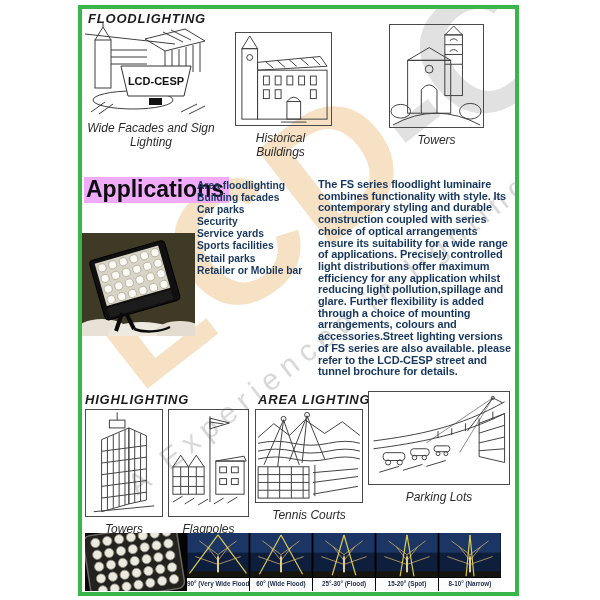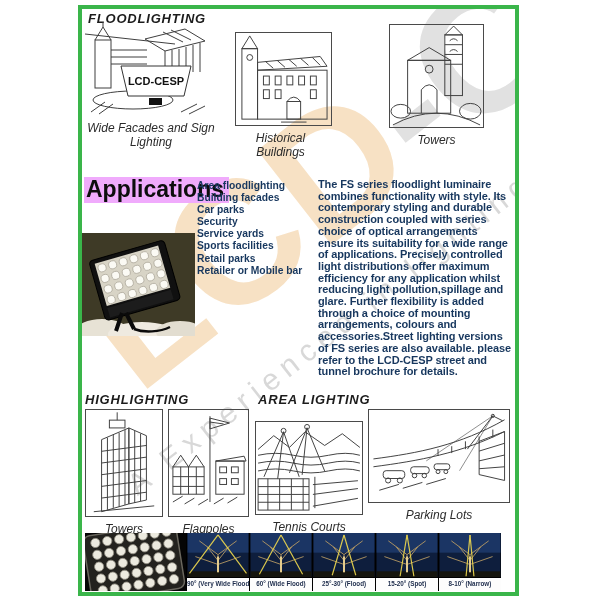--- a/index.html
+++ b/index.html
@@ -240,21 +240,21 @@
             <line x1="4" y1="94" x2="14" y2="88"></line>
               <line x1="16" y1="96" x2="26" y2="90"></line>
               <line x1="30" y1="97" x2="40" y2="91"></line>
               <line x1="46" y1="96" x2="56" y2="90"></line>
               <line x1="60" y1="95" x2="70" y2="89"></line>
           </g>
         </svg>
         <figcaption>Flagpoles</figcaption>
       </figure>
 
-      <figure class="framed" style="left:173px;top:412px;width:108px;">
+      <figure class="framed" style="left:173px;top:400px;width:108px;">
         <svg width="108" height="94" viewBox="0 0 108 94">
           <g class="sketch-stroke">
             <polyline points="2,28 18,14 34,26 50,10 70,24 88,12 106,26"></polyline>
             <line x1="28" y1="10" x2="22" y2="58"></line>
               <circle cx="28" cy="9" r="2.5"></circle>
             <line x1="52" y1="6" x2="47" y2="54"></line>
               <circle cx="52" cy="5" r="2.5"></circle>
             <line x1="28" y1="10" x2="8" y2="56"></line>
               <line x1="28" y1="10" x2="44" y2="56"></line>
             <line x1="52" y1="6" x2="34" y2="52"></line>
@@ -272,21 +272,21 @@
               <line x1="48" y1="58" x2="48" y2="90"></line>
             <line x1="58" y1="64" x2="104" y2="60"></line>
             <line x1="58" y1="74" x2="104" y2="68"></line>
             <line x1="58" y1="86" x2="104" y2="78"></line>
             <line x1="60" y1="56" x2="60" y2="88"></line>
           </g>
         </svg>
         <figcaption>Tennis Courts</figcaption>
       </figure>
 
-      <figure class="framed" style="left:286px;top:400px;width:142px;">
+      <figure class="framed" style="left:286px;top:382px;width:142px;">
         <svg width="142" height="94" viewBox="0 0 142 94">
           <g class="sketch-stroke">
             <path d="M4,50 C50,44 92,36 138,10"></path>
             <path d="M4,58 C50,52 94,44 138,22"></path>
             <line x1="70" y1="47" x2="70" y2="40"></line>
               <line x1="84" y1="44" x2="84" y2="37"></line>
               <line x1="98" y1="40" x2="98" y2="32"></line>
               <line x1="112" y1="34" x2="112" y2="27"></line>
               <line x1="126" y1="28" x2="126" y2="20"></line>
             <line x1="100" y1="40" x2="126" y2="6"></line>

